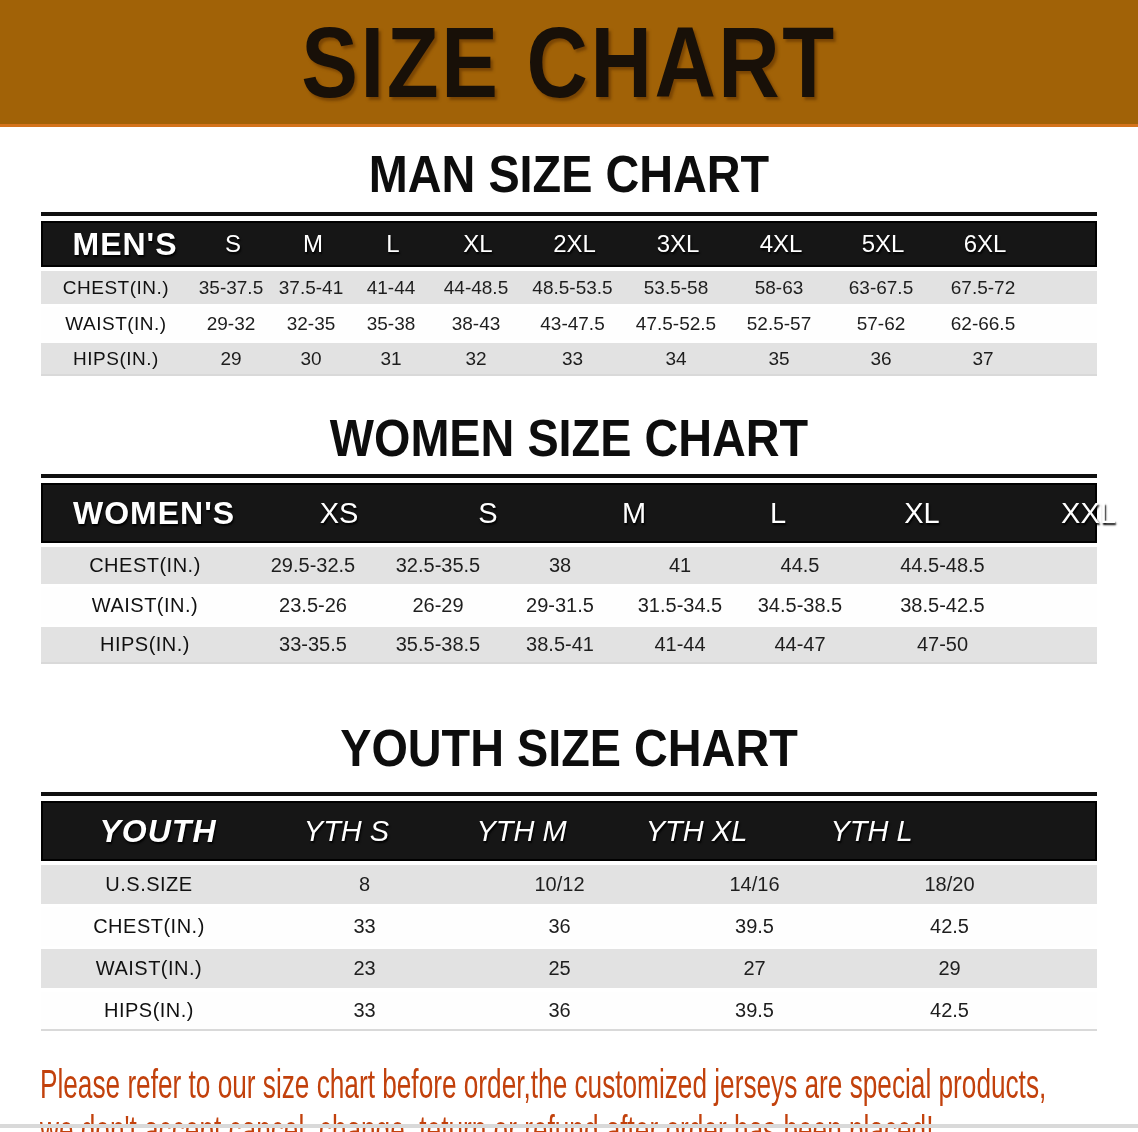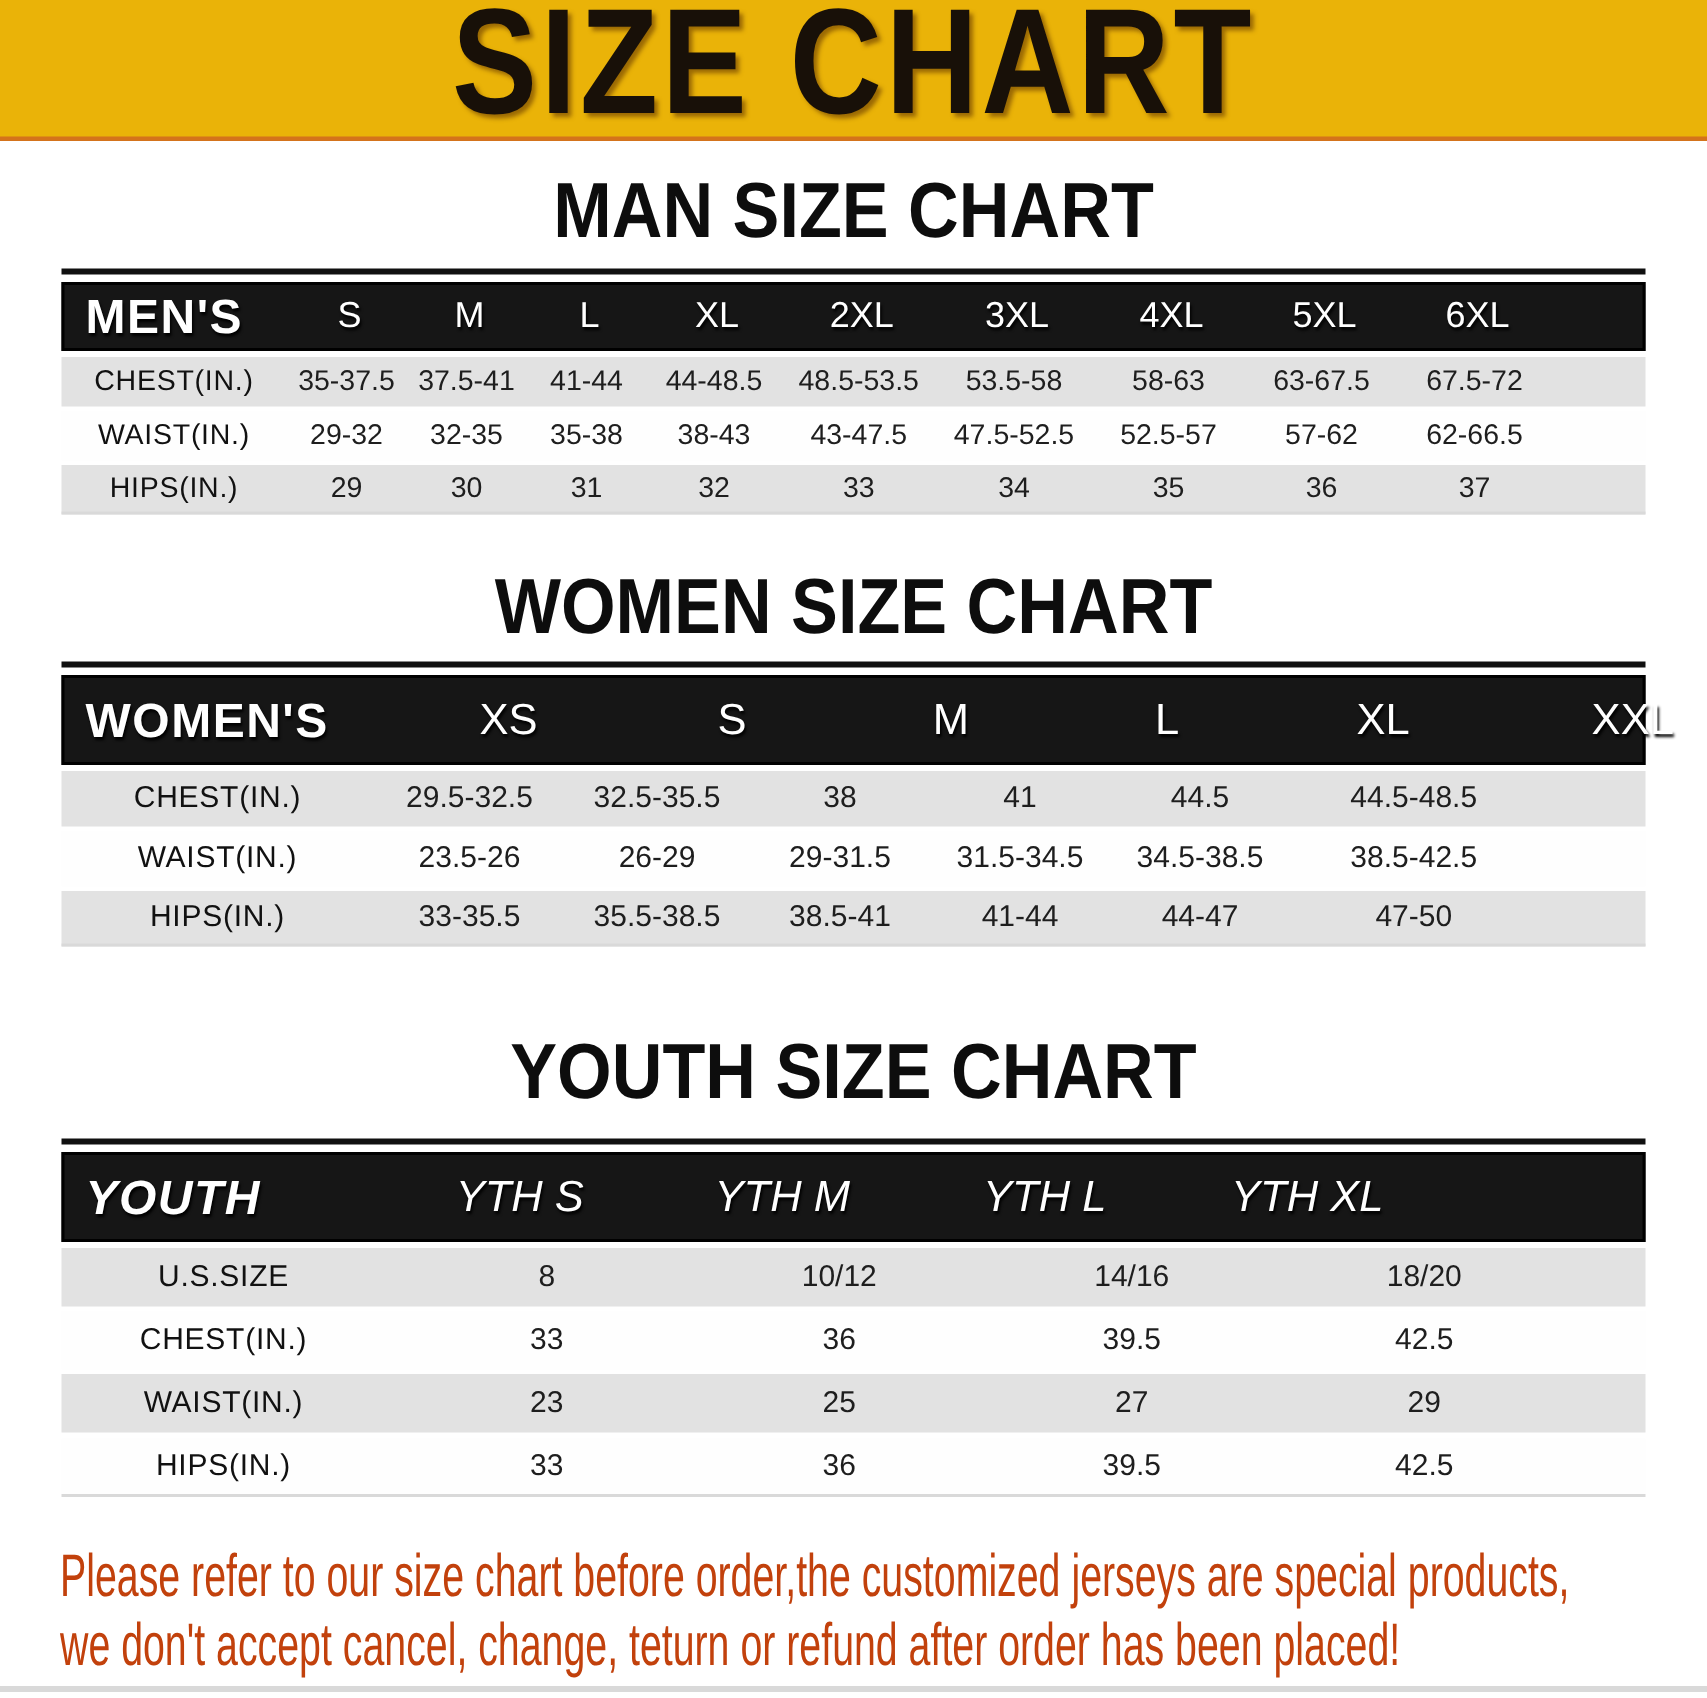--- a/index.html
+++ b/index.html
@@ -9,25 +9,25 @@
     position: relative;
     width: 1138px;
     height: 1132px;
     margin: 0 auto;
     background: #ffffff;
     overflow: hidden;
   }
 
   
   .banner {
-    height: 94px;
-    background: #eab308;
+    height: 127px;
+    background: #a16207;
     border-bottom: 3px solid #d4731b;
     display: flex;
-    align-items: flex-end;
+    align-items: center;
     justify-content: center;
   }
   .banner-title {
     font-size: 100px;
     font-weight: bold;
     color: #181008;
     letter-spacing: 3px;
     transform: scaleX(0.85);
     transform-origin: center;
     text-shadow: 3px 3px 3px rgba(90,45,0,0.55);
@@ -71,20 +71,21 @@
   .men-header   { height: 46px; }
   .women-header { height: 60px; gap: 24px; }
   .youth-header { height: 60px; font-style: italic; }
 
   .header-label {
     font-weight: bold;
     font-size: 32px;
     padding-left: 14px;
     letter-spacing: 1px;
     white-space: nowrap;
+    text-align: center;
   }
   .col-head { text-align: center; white-space: nowrap; }
   .men-header .col-head   { font-size: 24px; }
   .women-header .col-head { font-size: 29px; }
   .youth-header .col-head { font-size: 29px; }
 
   .table-row {
     display: grid;
     align-items: center;
     color: #1e1e1e;
@@ -242,22 +243,22 @@
     </div>
   </div>
 
   <div class="section-heading heading-youth">YOUTH SIZE CHART</div>
 
   <div class="size-table youth-table">
     <div class="table-header youth-header youth-grid">
       <div class="header-label">YOUTH</div>
       <div class="col-head">YTH S</div>
       <div class="col-head">YTH M</div>
+      <div class="col-head">YTH XL</div>
       <div class="col-head">YTH L</div>
-      <div class="col-head">YTH XL</div>
     </div>
 
     <div class="table-row youth-grid row-gray row-gap4">
       <div class="row-label">U.S.SIZE</div>
       <div class="cell">8</div>
       <div class="cell">10/12</div>
       <div class="cell">14/16</div>
       <div class="cell">18/20</div>
     </div>
 

